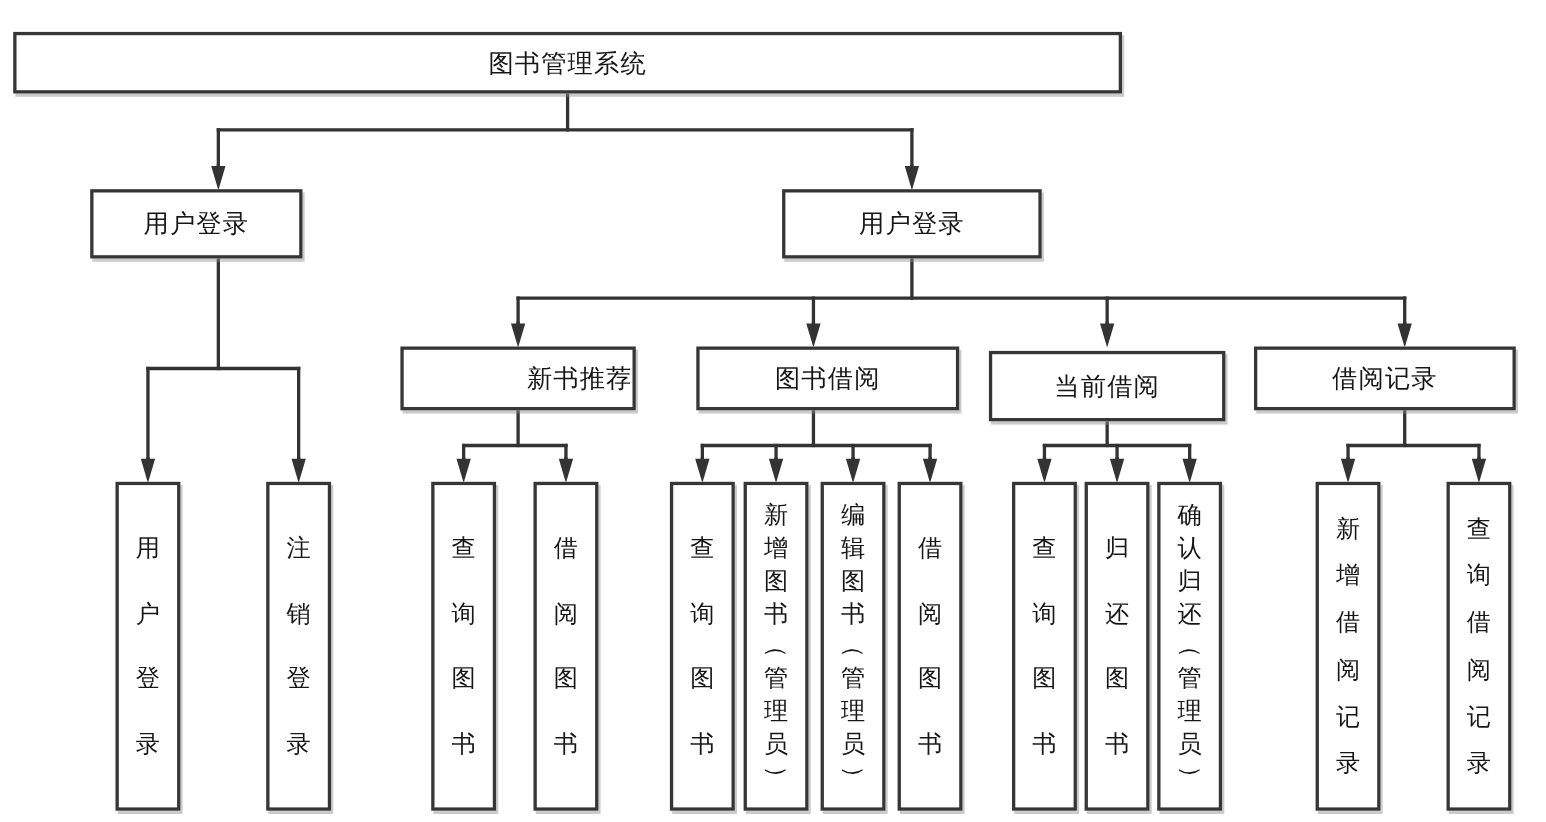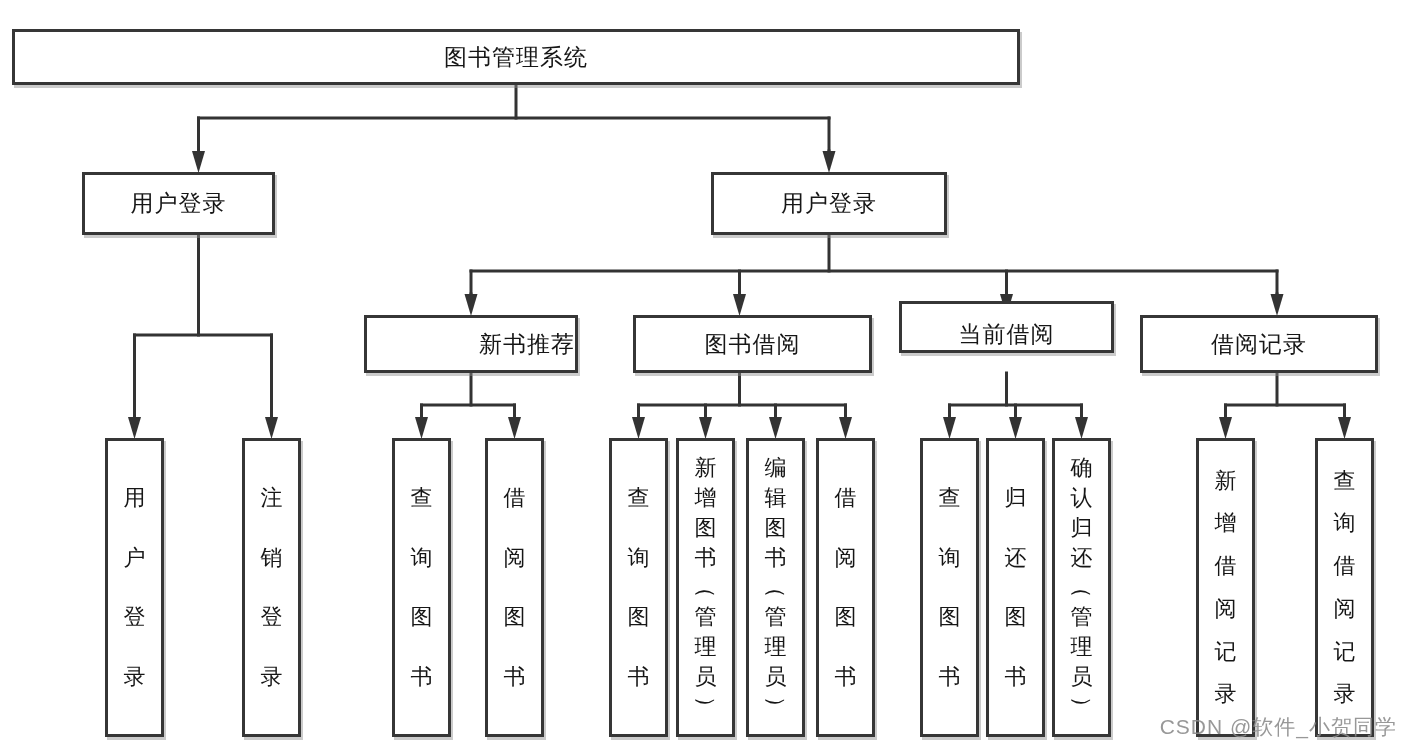--- a/index.html
+++ b/index.html
@@ -133,21 +133,21 @@
       </div>
       <div class="node horiz" style="left: 711px; top: 172px; width: 236px; height: 63px;">
         <span>用户登录</span>
       </div>
       <div class="node horiz" style="left: 364px; top: 315px; width: 214px; height: 58px; justify-content: flex-end;">
         <span>新书推荐</span>
       </div>
       <div class="node horiz" style="left: 633px; top: 315px; width: 239px; height: 58px;">
         <span>图书借阅</span>
       </div>
-      <div class="node horiz" style="left: 899px; top: 301px; width: 215px; height: 52px; align-items: flex-end;">
+      <div class="node horiz" style="left: 899px; top: 319px; width: 215px; height: 64px;">
         <span>当前借阅</span>
       </div>
       <div class="node horiz" style="left: 1140px; top: 315px; width: 238px; height: 58px;">
         <span>借阅记录</span>
       </div>
       <div class="node vert" style="left: 105px; top: 438px; width: 59px; height: 299px;">
         <div class="vchar">用</div>
         <div class="vchar">户</div>
         <div class="vchar">登</div>
         <div class="vchar">录</div>
@@ -237,14 +237,13 @@
       </div>
       <div class="node vert" style="left: 1315px; top: 438px; width: 59px; height: 299px;">
         <div class="vchar">查</div>
         <div class="vchar">询</div>
         <div class="vchar">借</div>
         <div class="vchar">阅</div>
         <div class="vchar">记</div>
         <div class="vchar">录</div>
       </div>
     </div>
-  <div class="watermark">CSDN @软件_小贺同学</div>
 </div>
 
 </body></html>

